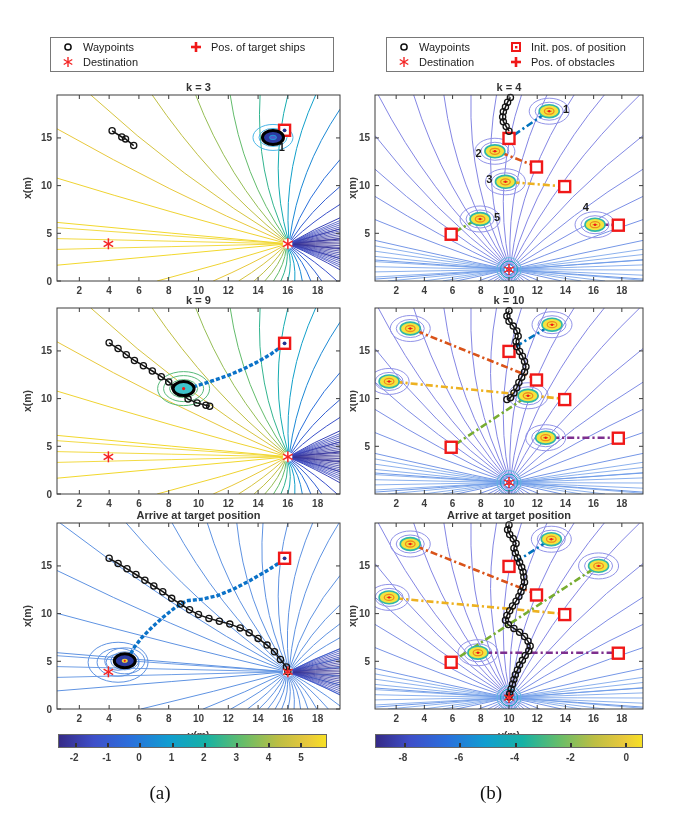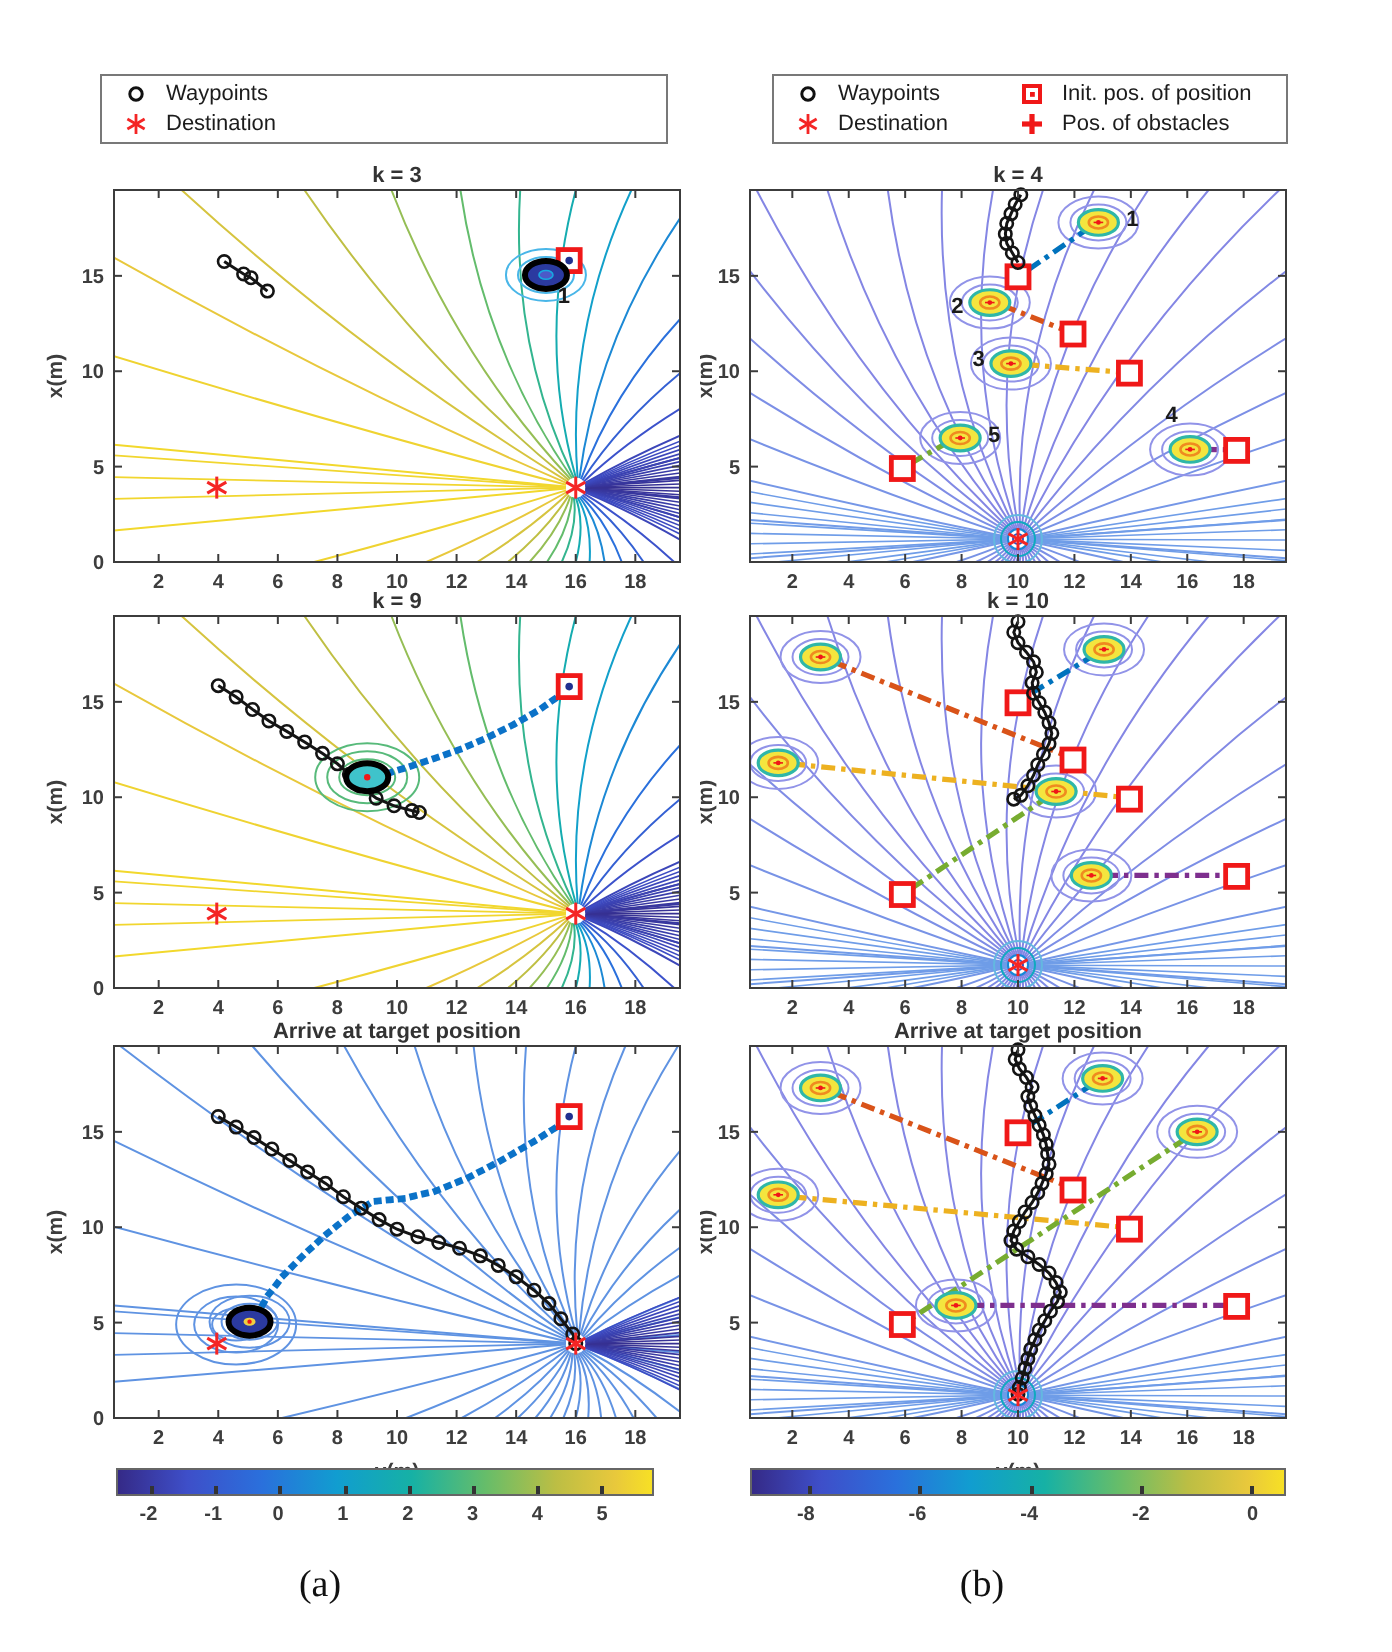--- a/index.html
+++ b/index.html
@@ -52,20 +52,31 @@
       <span class="mk">
         <svg width="14" height="14">
             <g stroke="#f42525" stroke-width="1.4">
               <line x1="7" y1="2" x2="7" y2="12"></line>
               <line x1="2.7" y1="4.5" x2="11.3" y2="9.5"></line>
               <line x1="2.7" y1="9.5" x2="11.3" y2="4.5"></line>
             </g>
           </svg>
         </span>
       <span>Destination</span>
+    </div>
+    <div class="li">
+      <span class="mk">
+        <svg width="14" height="14">
+            <g stroke="#f01818" stroke-width="2.6">
+              <line x1="7" y1="2" x2="7" y2="12"></line>
+              <line x1="2" y1="7" x2="12" y2="7"></line>
+            </g>
+          </svg>
+        </span>
+      <span>Pos. of target ships</span>
     </div>
   </div>
 
   <div class="legend" id="legend-right">
     <div class="li">
       <span class="mk">
         <svg width="14" height="14">
             <circle cx="7" cy="7" r="3.1" fill="none" stroke="#111" stroke-width="1.5"></circle>
           </svg>
         </span>

